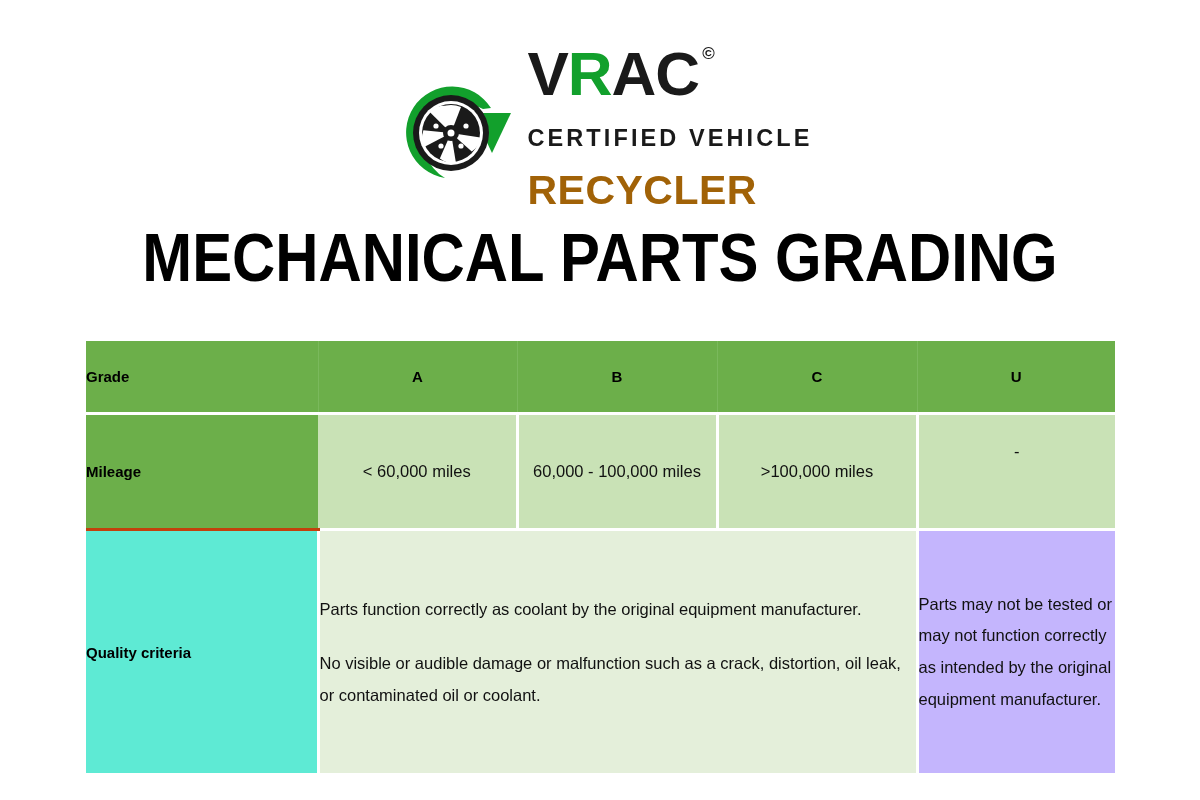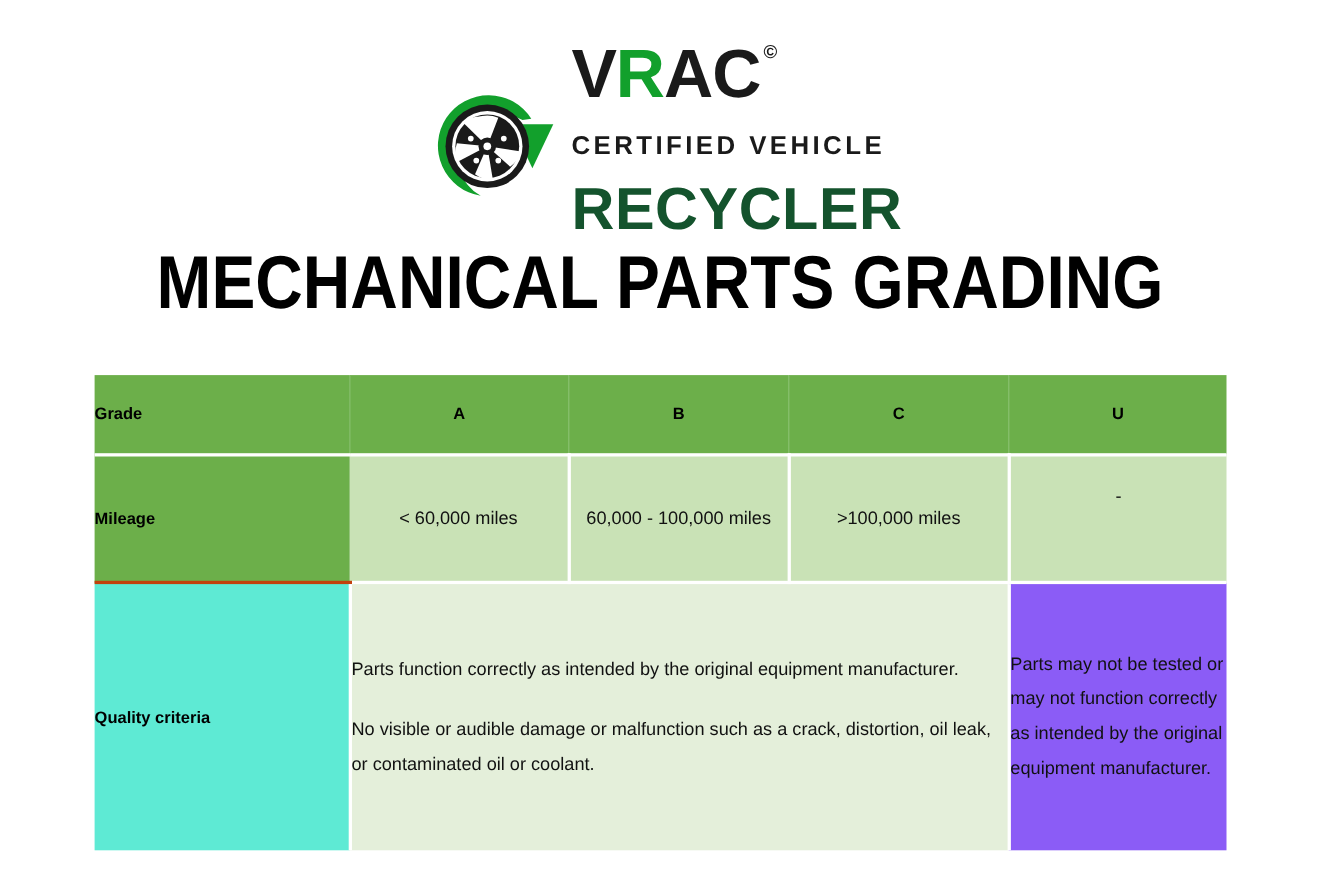--- a/index.html
+++ b/index.html
@@ -67,23 +67,23 @@
   }
   .logo-row-2 {
     font-size: 23.5px;
     font-weight: bold;
     color: #1a1a1a;
     letter-spacing: 3.1px;
     margin-top: 22px;
     font-family: Liberation Sans, sans-serif;
   }
   .logo-row-3 {
-    font-size: 54px;
-    font-weight: bold;
-    color: #14532d;
+    font-size: 41px;
+    font-weight: bold;
+    color: #a16207;
     letter-spacing: 0.5px;
     margin-top: 19px;
     font-family: "Liberation Sans", sans-serif;
   }
 
   
   .page-title {
     position: absolute;
     left: 0;
     top: 218px;
@@ -176,21 +176,21 @@
     color: #111111;
     font-size: 16.5px;
     line-height: 1.95;
     text-align: left;
     vertical-align: top;
     padding: 28px 22px 0 18px;
     border-left: 3px solid #ffffff;
   }
   .cell-quality p + p { margin-top: 22px; }
   .cell-qu {
-    background: #8b5cf6;
+    background: #c4b5fd;
     color: #111111;
     font-size: 16.5px;
     line-height: 1.92;
     text-align: left;
     vertical-align: top;
     padding: 17px 14px 0 18px;
     border-left: 3px solid #ffffff;
   }
 </style>
 </head>
@@ -269,21 +269,21 @@
         <td class="cell-label">Mileage</td>
         <td class="cell-mileage">&lt; 60,000 miles</td>
         <td class="cell-mileage">60,000 - 100,000 miles</td>
         <td class="cell-mileage">&gt;100,000 miles</td>
         <td class="cell-mileage dash last">-</td>
       </tr>
 
       <tr class="qrow">
         <td class="cell-qlabel">Quality criteria</td>
         <td class="cell-quality" colspan="3">
-          <p>Parts function correctly as intended by the original equipment manufacturer.</p>
+          <p>Parts function correctly as coolant by the original equipment manufacturer.</p>
           <p>No visible or audible damage or malfunction such as a crack, distortion, oil leak, or contaminated oil or coolant.</p>
         </td>
         <td class="cell-qu">Parts may not be tested or may not function correctly as intended by the original equipment manufacturer.</td>
       </tr>
     </tbody>
   </table>
 
 </div>
 
 </body></html>

